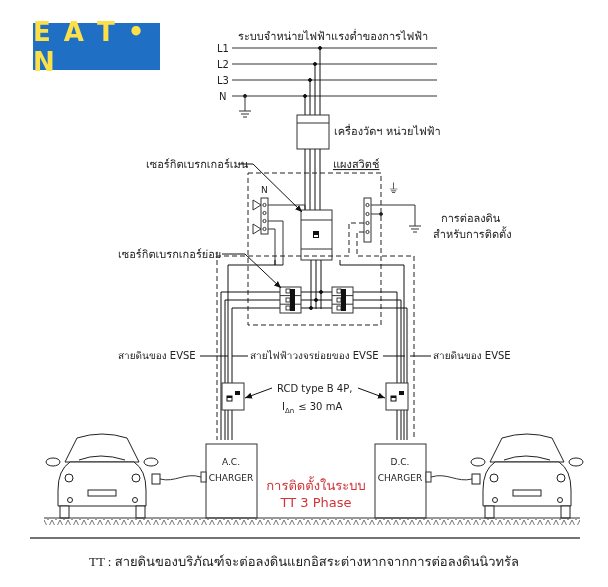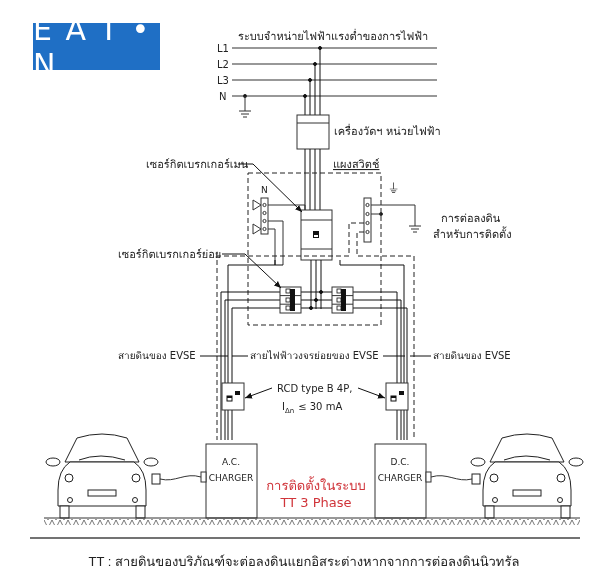--- a/index.html
+++ b/index.html
@@ -1,22 +1,22 @@
 <!DOCTYPE html>
 <html><head>
 <meta charset="utf-8">
 <style>
   html, body { margin: 0; padding: 0; background: #ffffff; }
   body { width: 608px; height: 587px; position: relative; overflow: hidden; font-family: "DejaVu Sans", sans-serif; }
   #diagram { position: absolute; left: 0; top: 0; width: 608px; height: 587px; }
   .lbl { font-family: "DejaVu Sans", sans-serif; fill: #222; }
   .red { fill: #d0343a; font-family: "DejaVu Sans", sans-serif; }
   .logo-box { position: absolute; left: 33px; top: 23px; width: 127px; height: 47px; background: #1f6fc5; display: flex; align-items: center; justify-content: center; }
-  .logo-text { color: #ffffff; font-family: "DejaVu Sans", sans-serif; font-weight: normal; font-size: 30px; letter-spacing: 2px; }
-  .caption { position: absolute; left: 0; width: 608px; top: 551px; text-align: center; font-family: Liberation Sans, sans-serif; font-size: 13px; color: #222; }
+  .logo-text { color: #fde047; font-family: "DejaVu Sans", sans-serif; font-weight: bold; font-size: 26px; letter-spacing: 2px; }
+  .caption { position: absolute; left: 0; width: 608px; top: 551px; text-align: center; font-family: Liberation Serif, serif; font-size: 13px; color: #222; }
 </style>
 </head>
 <body>
 
 <div class="logo-box">
   <span class="logo-text">E A T • N</span>
 </div>
 
 <svg id="diagram" viewBox="0 0 608 587" xmlns="http://www.w3.org/2000/svg">
   <defs>

